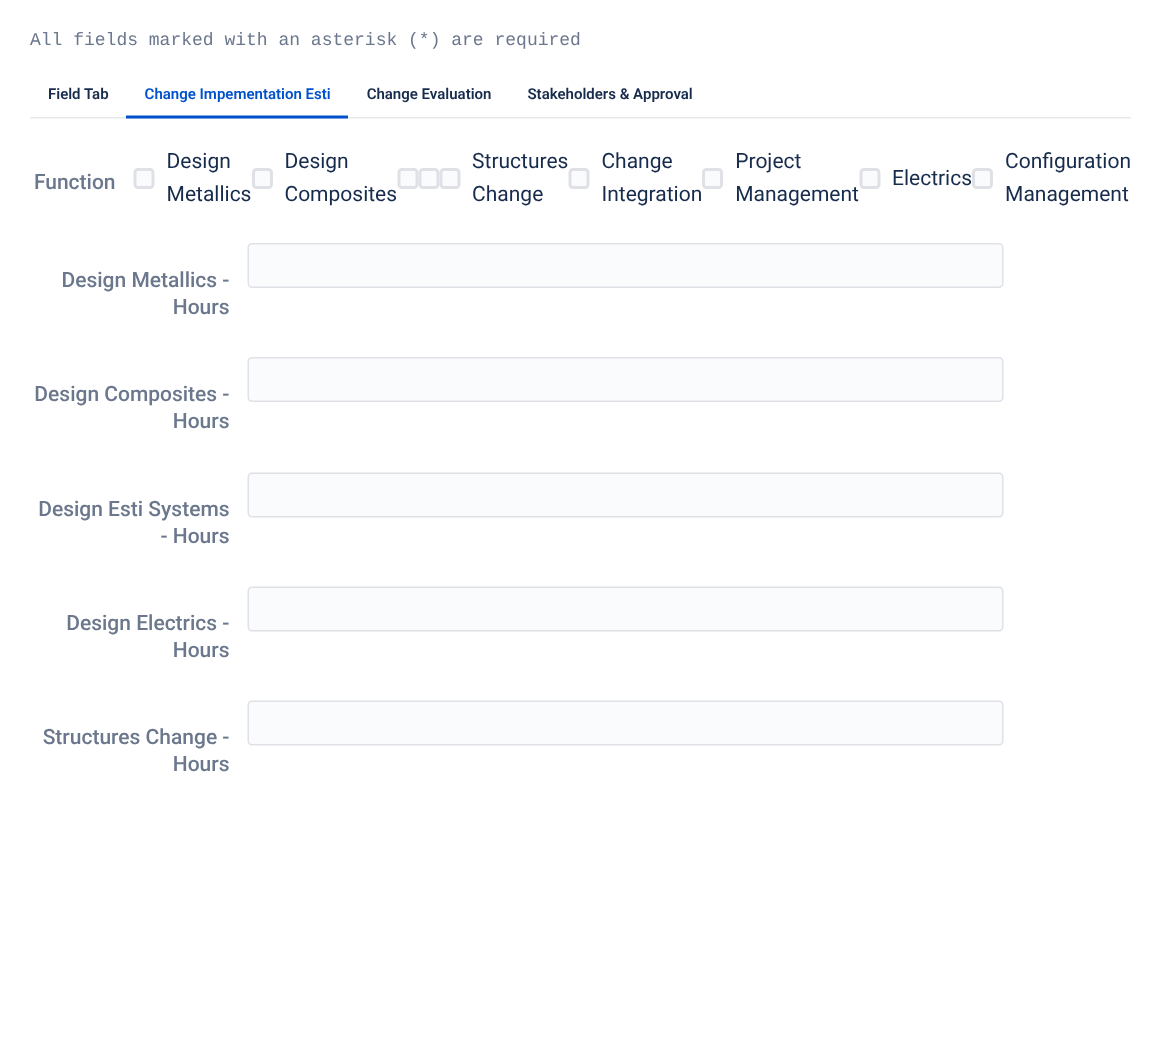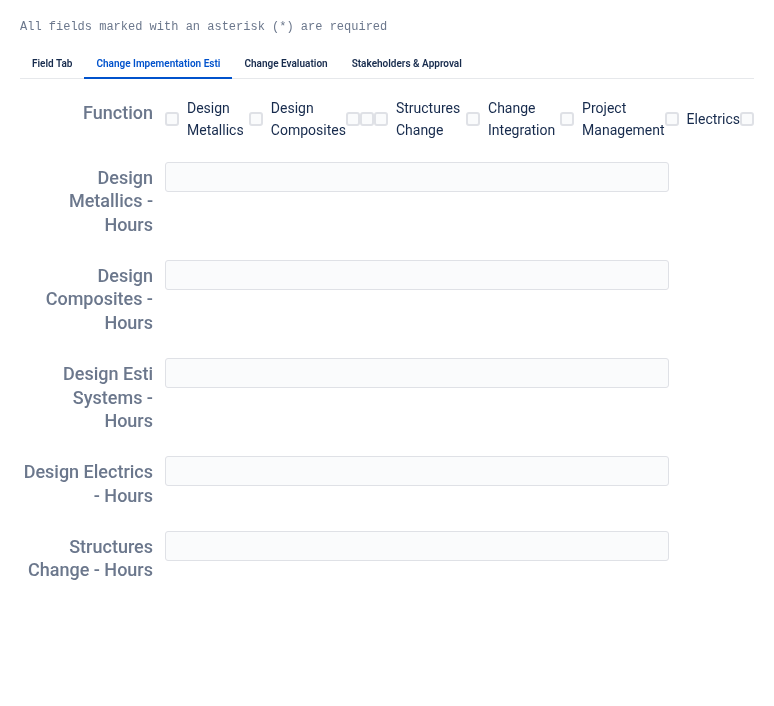--- a/index.html
+++ b/index.html
@@ -40,23 +40,24 @@
       display: flex;
       align-items: flex-start;
       margin-bottom: 4px;
     }
     .form-label {
       width: 145px;
       text-align: right;
       padding-right: 12px;
       padding-top: 4px;
       color: #6b778c;
-      font-size: 18px;
+      font-size: 14px;
       font-weight: 500;
       line-height: 1.3;
+      margin-top: 12px;
     }
     .form-field {
       flex: 1;
     }
     .checkbox-list {
       display: flex;
       flex-direction: row;
       gap: 0;
     }
     .checkbox-item {
@@ -136,20 +137,21 @@
         <div class="checkbox-item">
           <div class="checkbox-box"></div>
           <span class="checkbox-label">Project Management</span>
         </div>
         <div class="checkbox-item">
           <div class="checkbox-box"></div>
           <span class="checkbox-label">Electrics</span>
         </div>
         <div class="checkbox-item">
           <div class="checkbox-box"></div>
+          <span class="checkbox-label">Configuration Management</span>
         </div>
       </div>
     </div>
   </div>
 </div>
 
 <div class="hours-group">
   <div class="form-row">
     <div class="form-label">Design Metallics - Hours</div>
     <div class="form-field">

